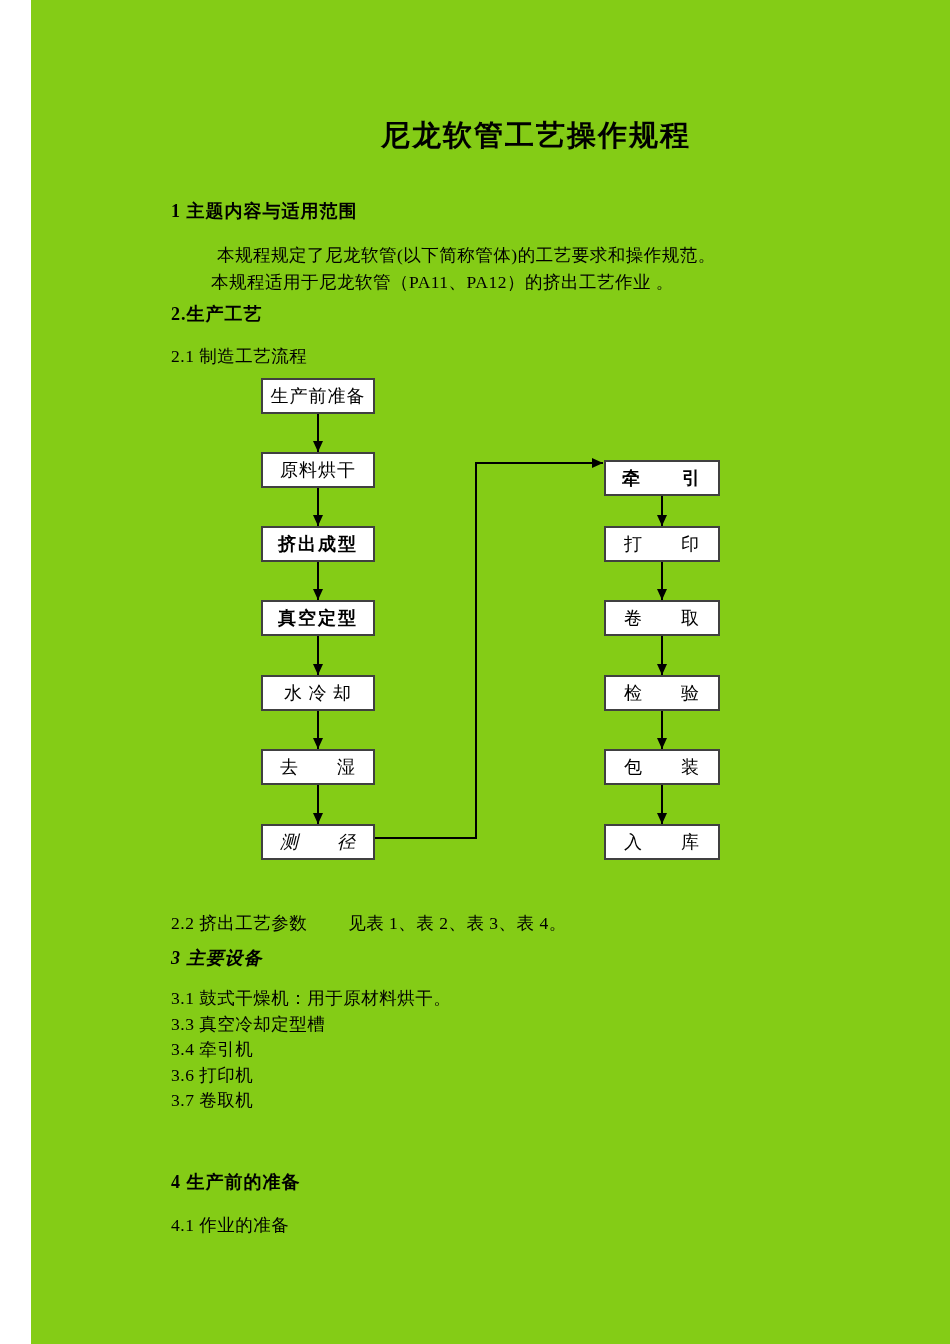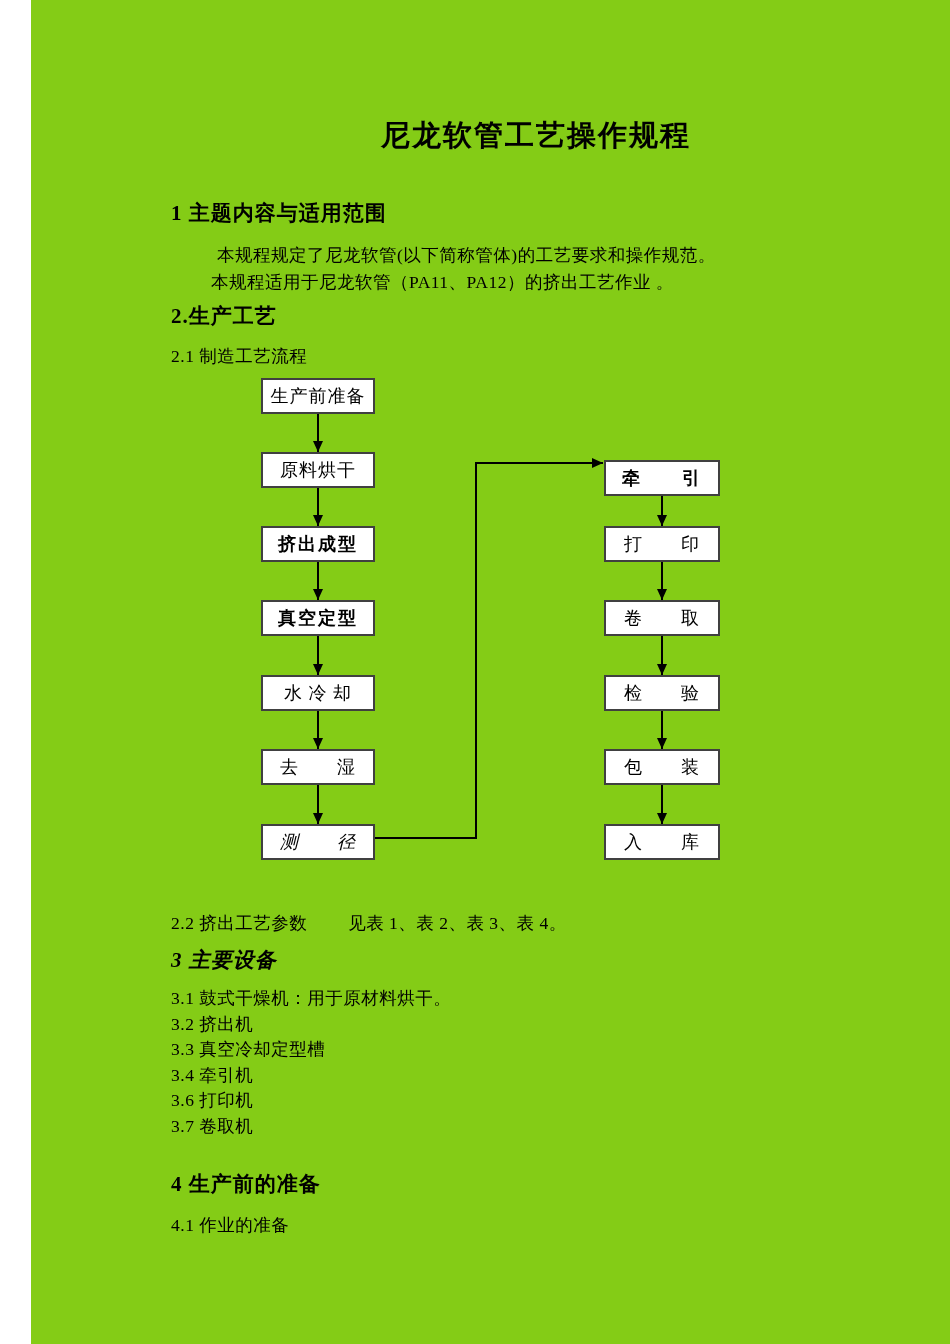--- a/index.html
+++ b/index.html
@@ -4,21 +4,21 @@
 <style>
   html,body{margin:0;padding:0;background:#fff;}
   .page{
     position:relative;width:950px;height:1344px;background:#84cc16;
     font-family:"Liberation Serif","DejaVu Serif",serif;color:#000;
     overflow:hidden;
     margin-left:31px;
   }
   .abs{position:absolute;white-space:pre;}
   .title{font-size:29px;font-weight:bold;letter-spacing:2px;text-align:center;left:140px;width:730px;top:116px;}
-  .h{font-size:21px;font-weight:bold;letter-spacing:1px;}
+  .h{font-size:18px;font-weight:bold;letter-spacing:1px;}
   .t{font-size:17.5px;letter-spacing:0.5px;}
   .items{position:absolute;top:986px;left:140px;font-size:17.5px;line-height:25.5px;letter-spacing:0.5px;}
   .items div{white-space:pre;}
   .flow{position:absolute;top:370px;left:0;width:950px;height:505px;}
   .flow svg{position:absolute;top:0;left:0;}
   .box{
     position:absolute;height:36px;box-sizing:border-box;
     border:2px solid #404040;background:#fff;
     display:flex;align-items:center;justify-content:center;
     font-size:18px;white-space:pre;letter-spacing:1px;
@@ -78,21 +78,20 @@
     <div class="box rb" style="top:305px;">检　　验</div>
     <div class="box rb" style="top:379px;">包　　装</div>
     <div class="box rb" style="top:454px;">入　　库</div>
   </div>
 
   <div class="abs t" style="top:911px;left:140px;">2.2 挤出工艺参数　　 见表 1、表 2、表 3、表 4。</div>
 
   <div class="abs h" style="top:946px;left:140px;font-style:italic;">3 主要设备</div>
   <div class="items">
     <div>3.1 鼓式干燥机：用于原材料烘干。</div>
-    <div>3.2 挤出机</div>
     <div>3.3 真空冷却定型槽</div>
     <div>3.4 牵引机</div>
     <div>3.6 打印机</div>
     <div>3.7 卷取机</div>
   </div>
 
   <div class="abs h" style="top:1170px;left:140px;">4 生产前的准备</div>
   <div class="abs t" style="top:1213px;left:140px;">4.1 作业的准备</div>
 
 </div>

